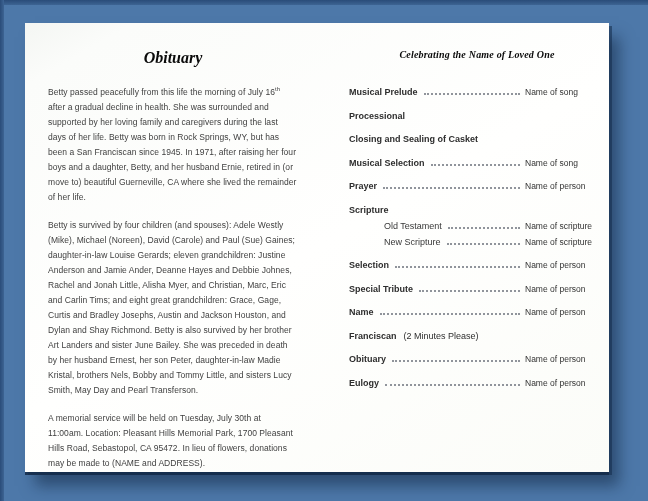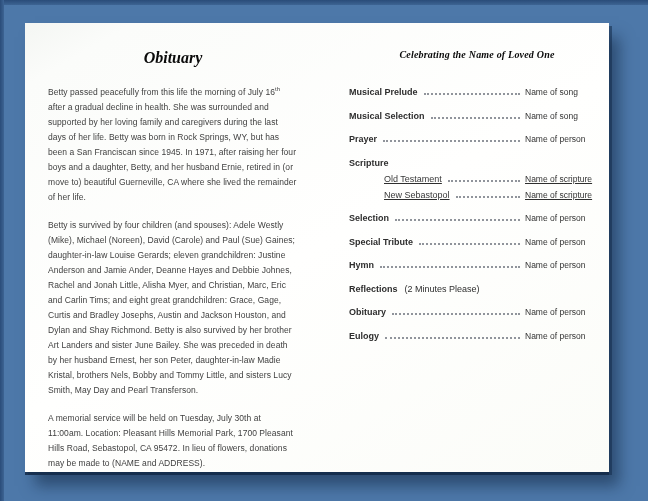--- a/index.html
+++ b/index.html
@@ -85,21 +85,21 @@
   }
   .sval {
     flex: 0 0 96px;
     width: 96px;
     font-size: 8.5px;
     color: #333333;
     white-space: nowrap;
     overflow: visible;
   }
   .scripture-block { display: flex; flex-direction: column; gap: 4px; }
-  .srow.sub { padding-left: 35px; text-decoration: underline; }
+  .srow.sub { padding-left: 35px; }
   .srow.sub .slabel { font-weight: normal; color: #383838; }
 </style>
 </head>
 <body>
 
 <div class="edge-top"></div>
 <div class="edge-left"></div>
 
 <div class="paper">
 
@@ -116,22 +116,28 @@
     <div class="page-title">Celebrating the Name of Loved One</div>
 
     <div class="order-list">
 
       <div class="srow">
         <span class="slabel">Musical Prelude</span>
         <span class="leader"></span>
         <span class="sval">Name of song</span>
       </div>
 
-
-
+      <div class="srow">
+        <span class="slabel">Processional</span>
+      </div>
+
+
+      <div class="srow">
+        <span class="slabel">Closing and Sealing of Casket</span>
+      </div>
 
       <div class="srow">
         <span class="slabel">Musical Selection</span>
         <span class="leader"></span>
         <span class="sval">Name of song</span>
       </div>
 
       <div class="srow">
         <span class="slabel">Prayer</span>
         <span class="leader"></span>
@@ -141,46 +147,46 @@
       <div class="scripture-block">
         <div class="srow">
           <span class="slabel">Scripture</span>
         </div>
         <div class="srow sub">
           <span class="slabel">Old Testament</span>
           <span class="leader"></span>
           <span class="sval">Name of scripture</span>
         </div>
         <div class="srow sub">
-          <span class="slabel">New Sebastopol</span>
+          <span class="slabel">New Scripture</span>
           <span class="leader"></span>
           <span class="sval">Name of scripture</span>
         </div>
       </div>
 
       <div class="srow">
         <span class="slabel">Selection</span>
         <span class="leader"></span>
         <span class="sval">Name of person</span>
       </div>
 
       <div class="srow">
         <span class="slabel">Special Tribute</span>
         <span class="leader"></span>
         <span class="sval">Name of person</span>
       </div>
 
       <div class="srow">
-        <span class="slabel">Hymn</span>
-        <span class="leader"></span>
-        <span class="sval">Name of person</span>
-      </div>
-
-      <div class="srow">
-        <span class="slabel">Reflections</span>
+        <span class="slabel">Name</span>
+        <span class="leader"></span>
+        <span class="sval">Name of person</span>
+      </div>
+
+      <div class="srow">
+        <span class="slabel">Franciscan</span>
         <span class="ssuffix">(2 Minutes Please)</span>
       </div>
 
       <div class="srow">
         <span class="slabel">Obituary</span>
         <span class="leader"></span>
         <span class="sval">Name of person</span>
       </div>
 
       <div class="srow">

